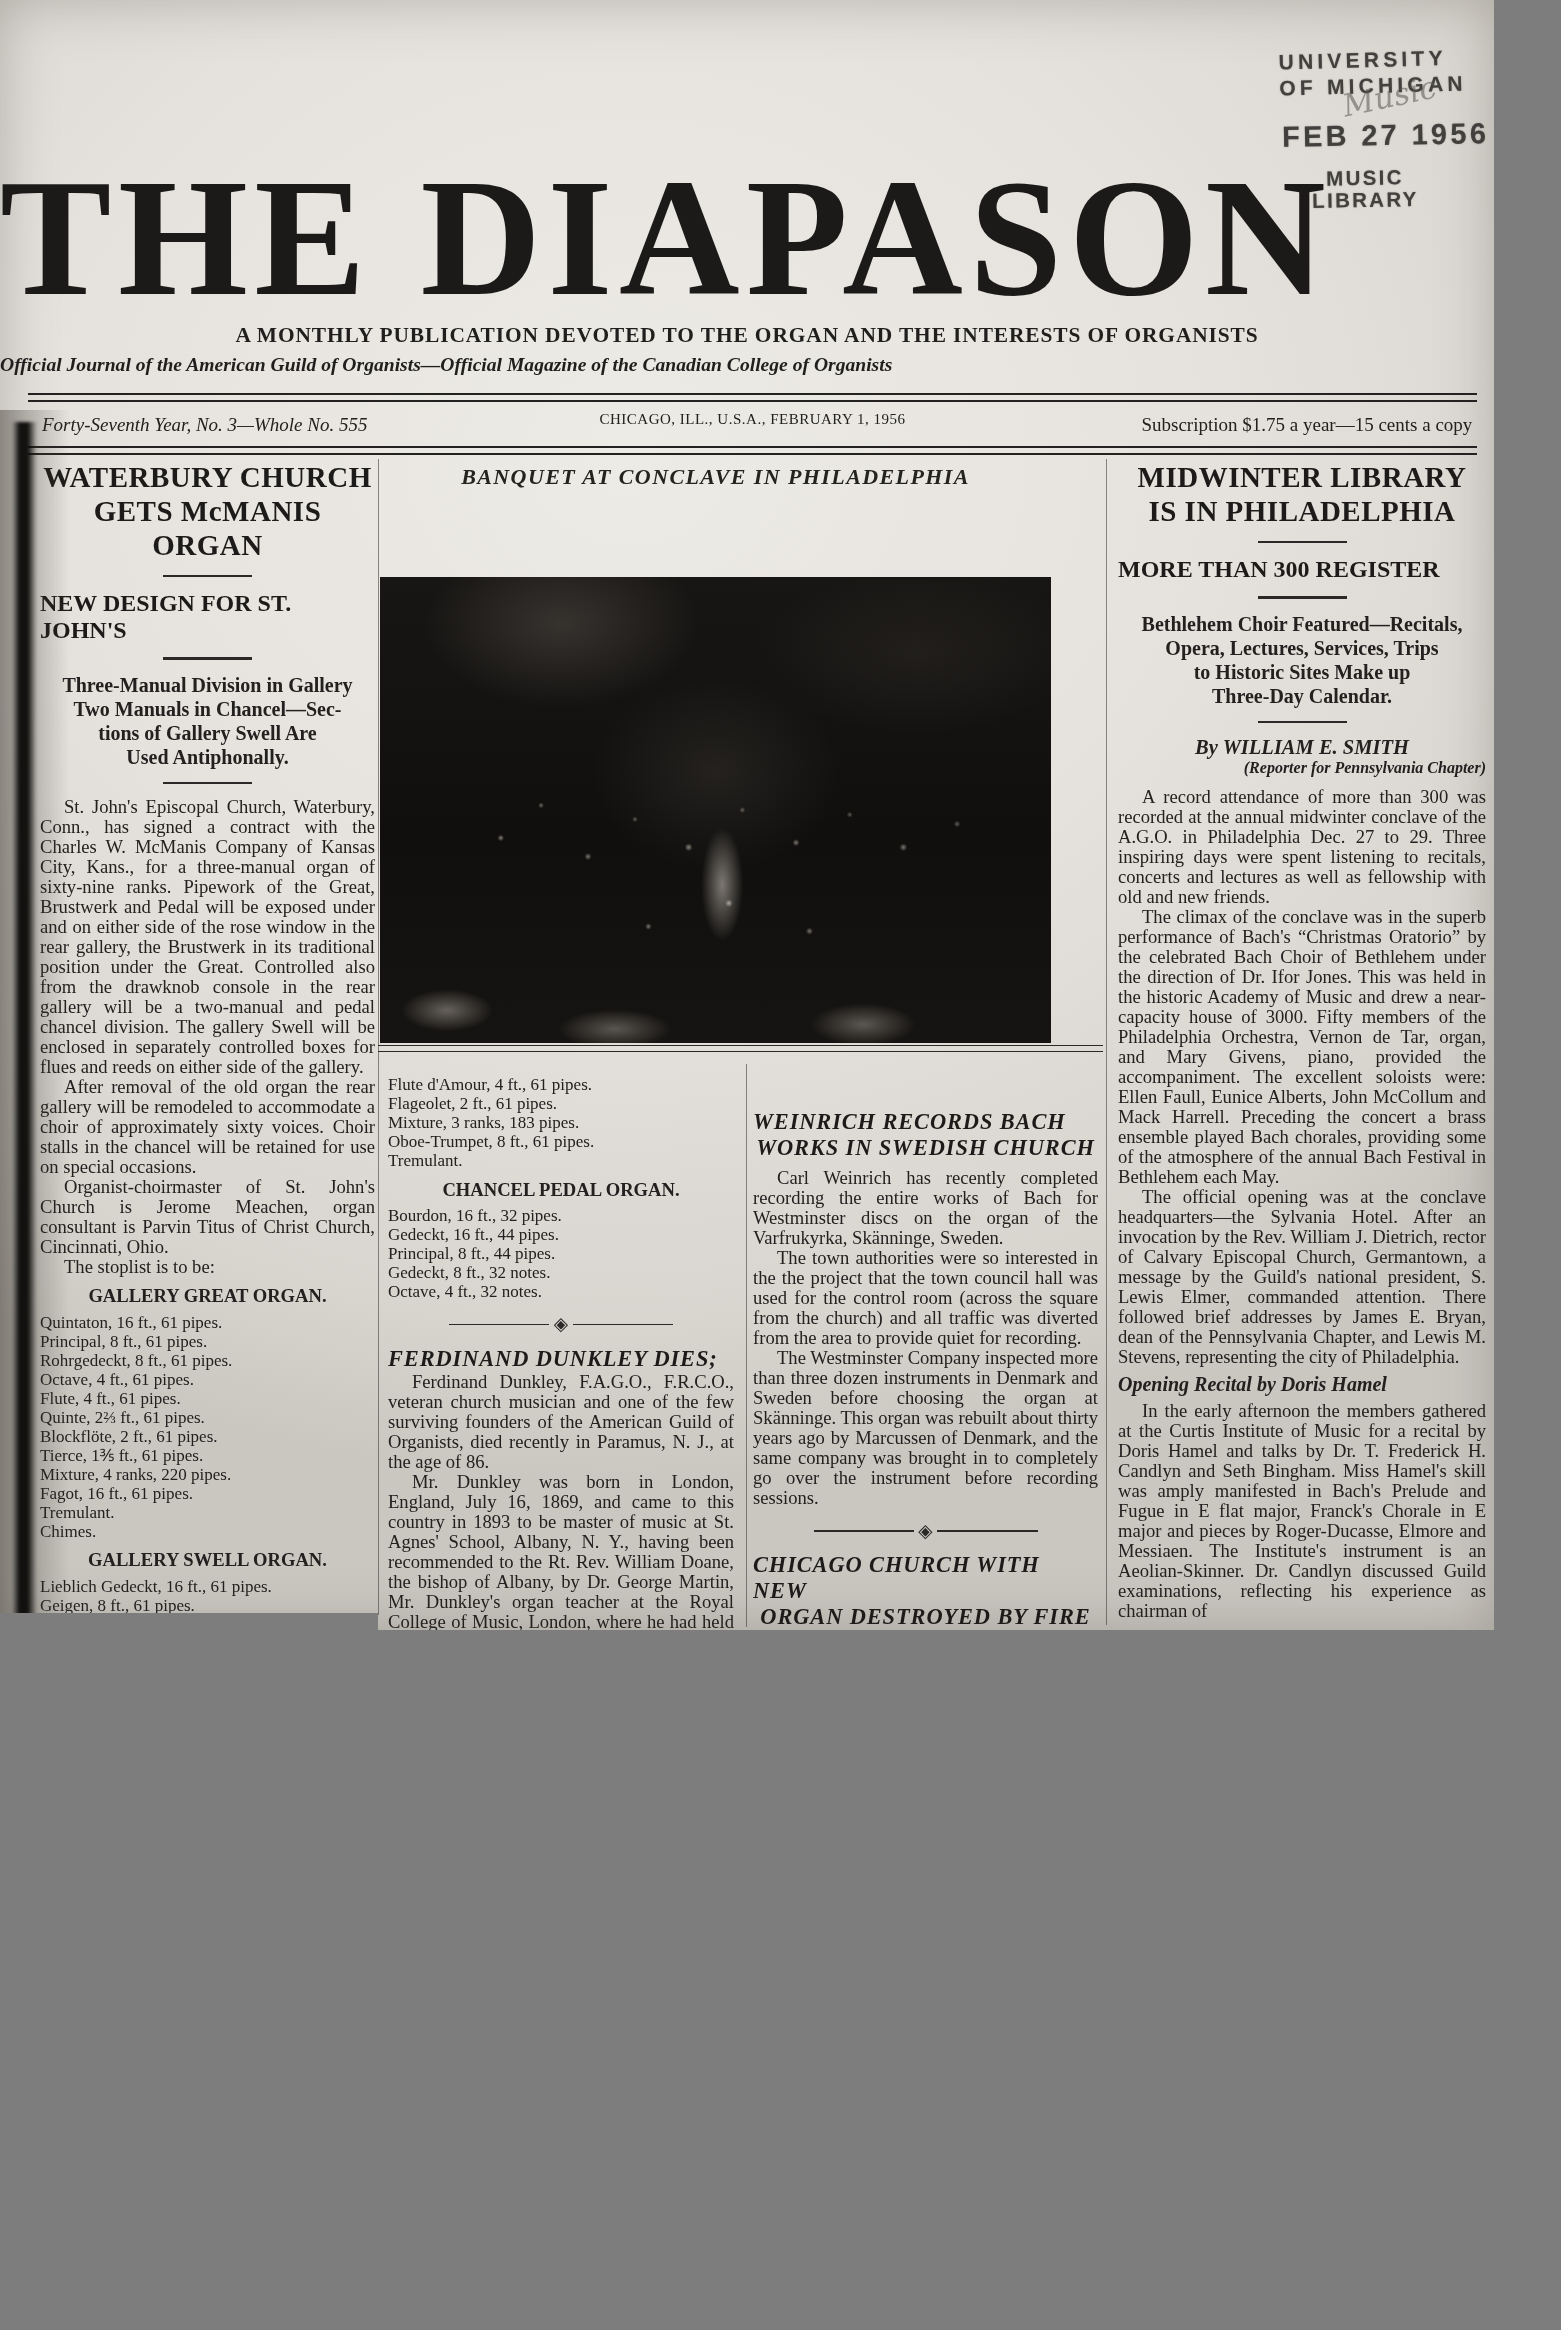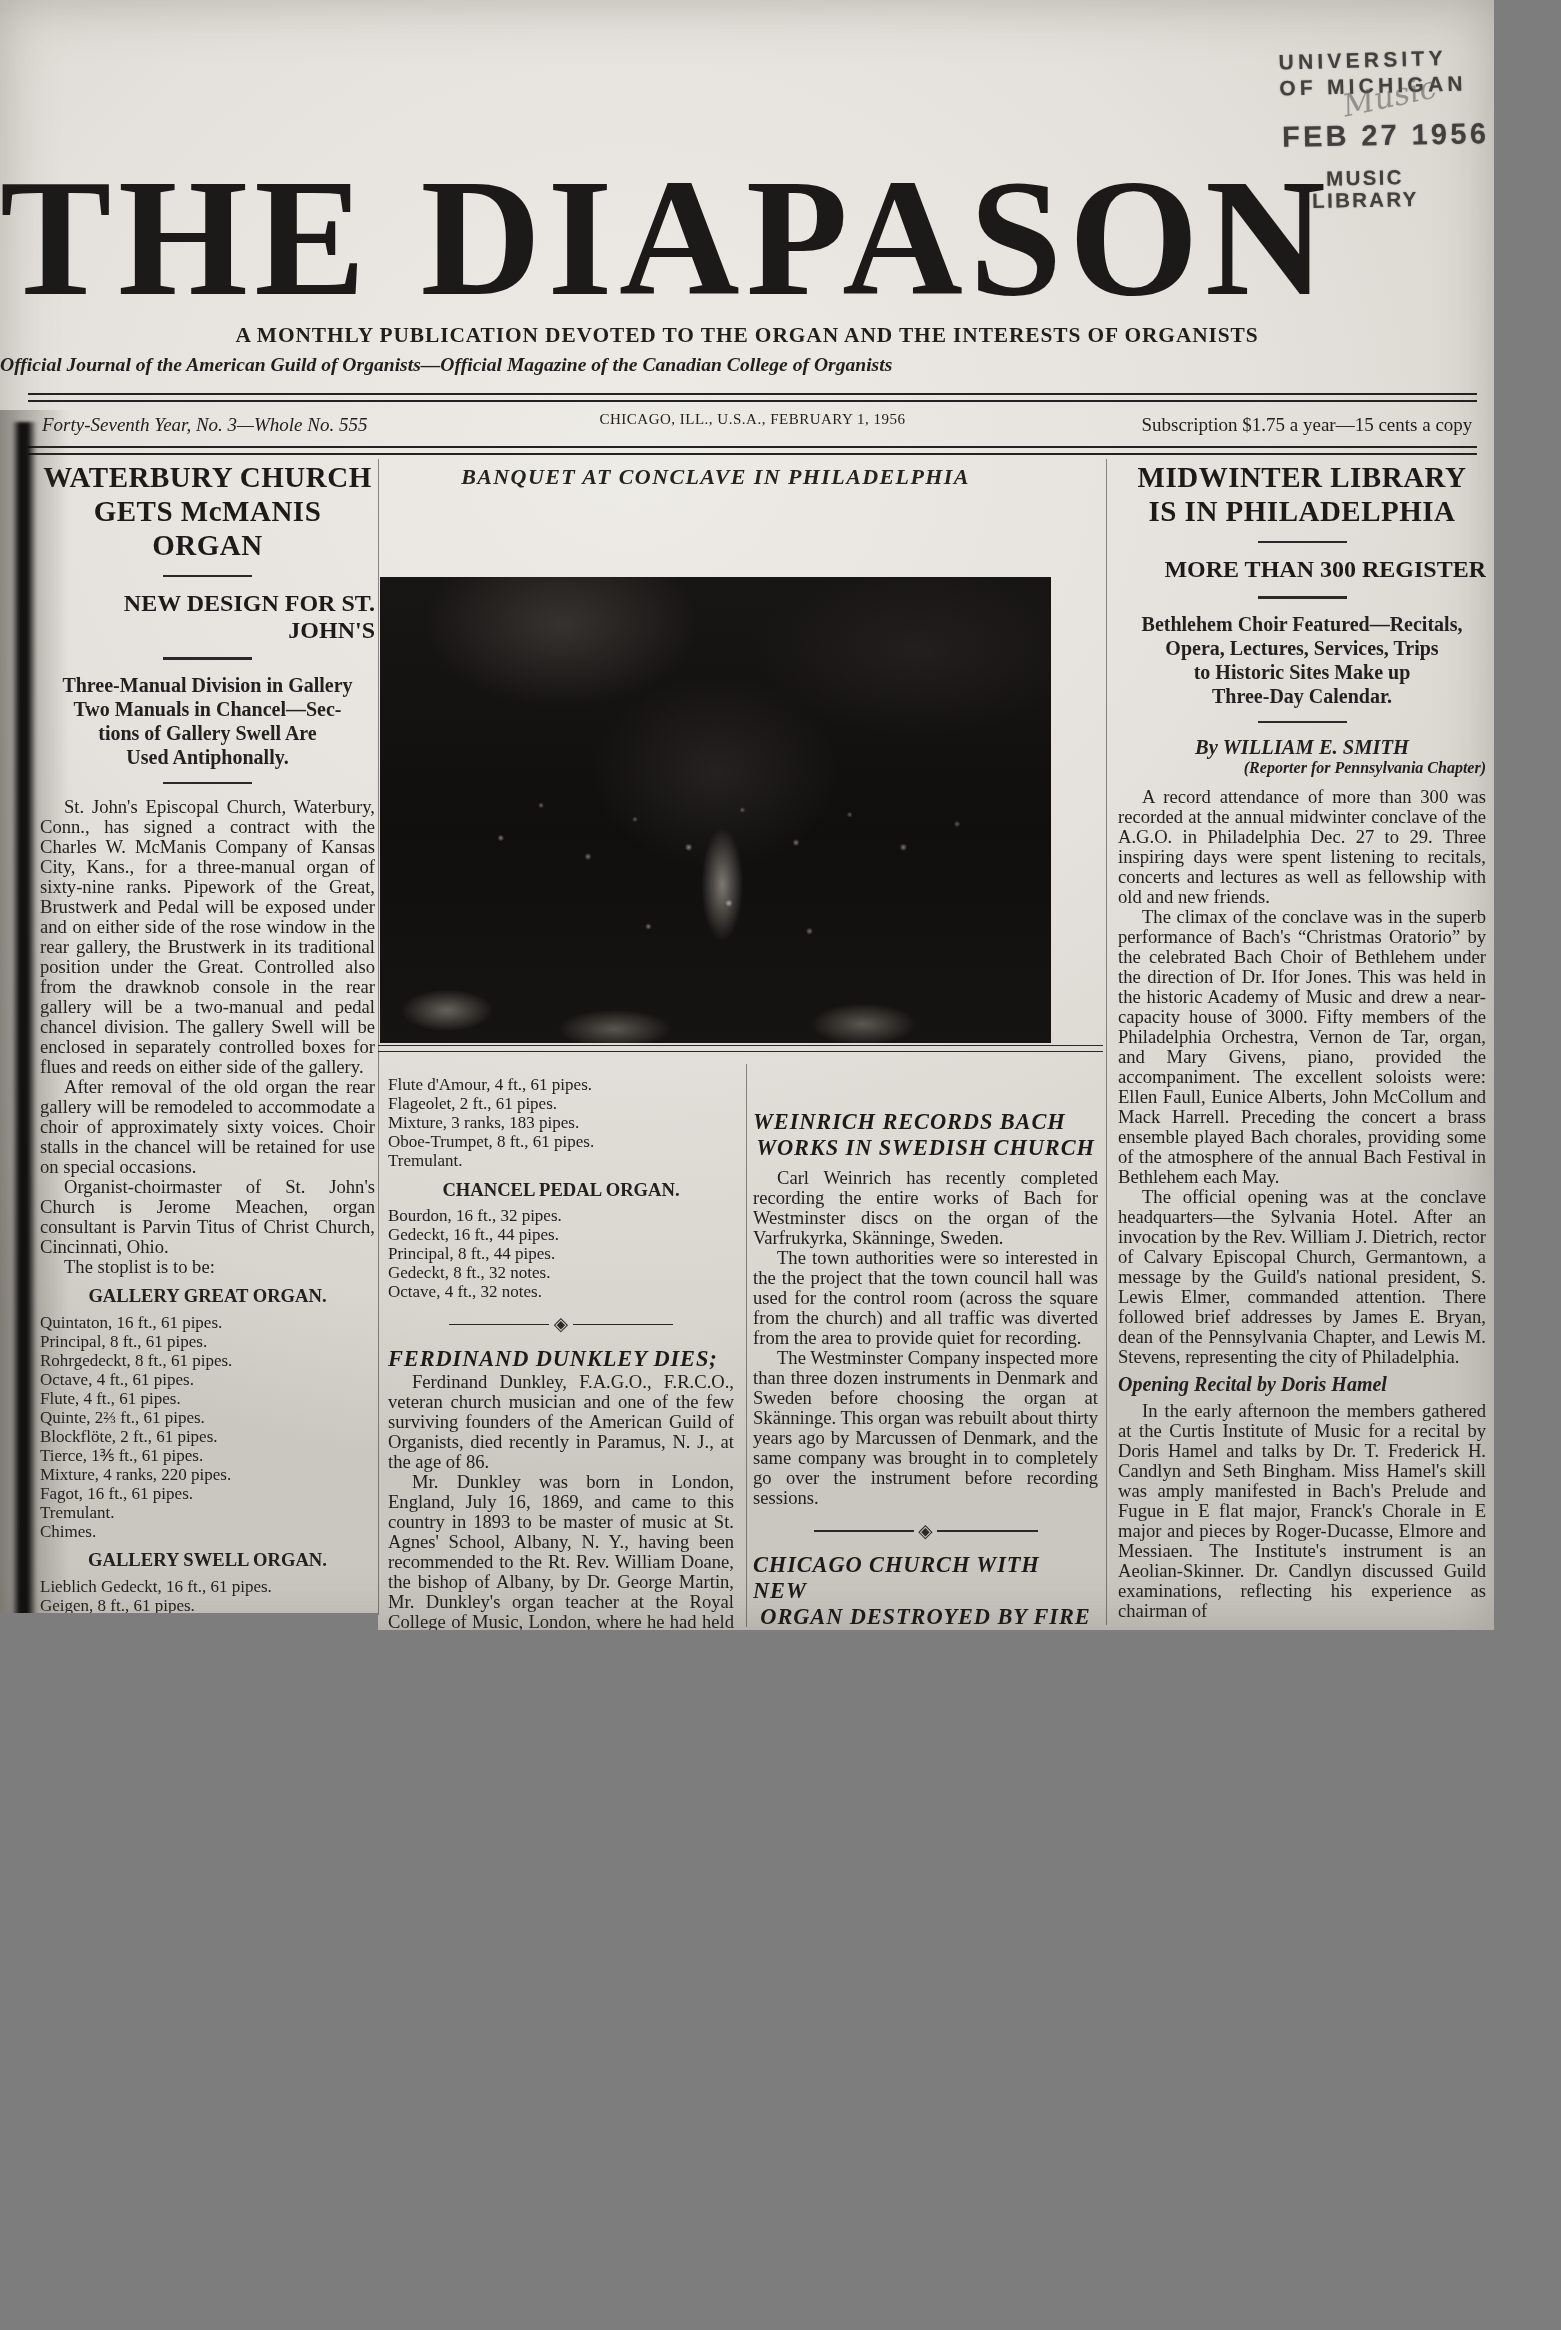--- a/index.html
+++ b/index.html
@@ -36,21 +36,21 @@
   .col2{left:388px;top:1064px;width:346px;height:564px;padding-top:11.2px;}
   .col3{left:753px;top:1064px;width:345px;height:563px;padding-top:45px;}
   .col4{left:1118px;top:460px;width:368px;height:1166px;}
   .vrule{position:absolute;width:1.4px;background:rgba(55,50,44,.55);}
   .v1{left:378px;top:459px;height:1156px;}
   .v2{left:746px;top:1064px;height:563px;}
   .v3{left:1106px;top:459px;height:1166px;}
   
   .head-main{font-weight:bold;font-size:29px;line-height:34px;text-align:center;letter-spacing:0.5px;color:#1c1b19;}
   .sep{width:89px;height:2.3px;background:#2a2927;margin:13px auto;}
-  .head-sub{font-weight:bold;font-size:24px;line-height:27px;text-align:right;color:#1c1b19;}
+  .head-sub{font-weight:bold;font-size:24px;line-height:27px;text-align:left;color:#1c1b19;}
   .deck{font-weight:bold;font-size:20px;}
   .deck .deck-line{line-height:24px;text-align:center;}
   .body{margin:0;font-size:18.6px;line-height:20px;text-align:justify;}
   .ind{text-indent:24px;}
   .list-head{font-weight:bold;font-size:18.6px;text-align:center;margin:8.4px 0 5.6px 0;}
   .stoplist .stop-item{font-size:17px;line-height:19px;}
   .dsep{display:flex;align-items:center;justify-content:center;width:224px;margin:14px auto 12px auto;}
   .dsep::before,.dsep::after{content:"";flex:1;height:1.9px;background:#2a2927;}
   .dsep .dmd{font-size:18.6px;line-height:18.6px;margin:0 4.7px;color:#2a2927;}
   .head-it{font-style:italic;font-weight:bold;font-size:22.4px;line-height:26px;letter-spacing:0.9px;color:#1c1b19;}

